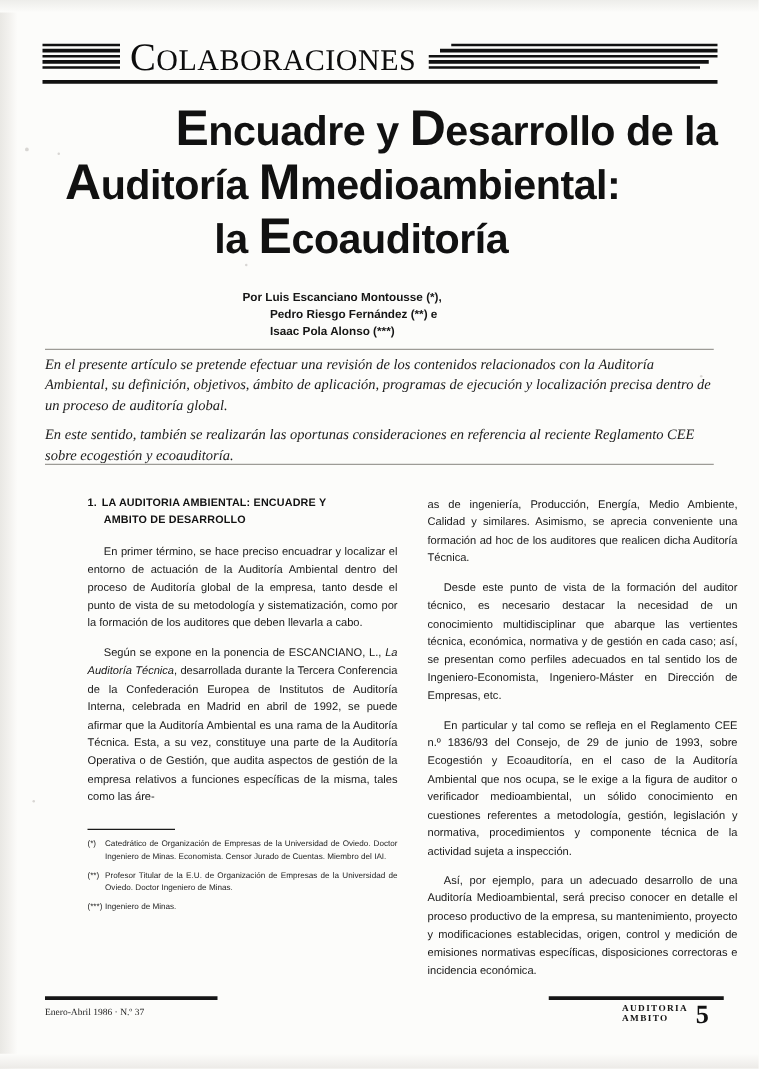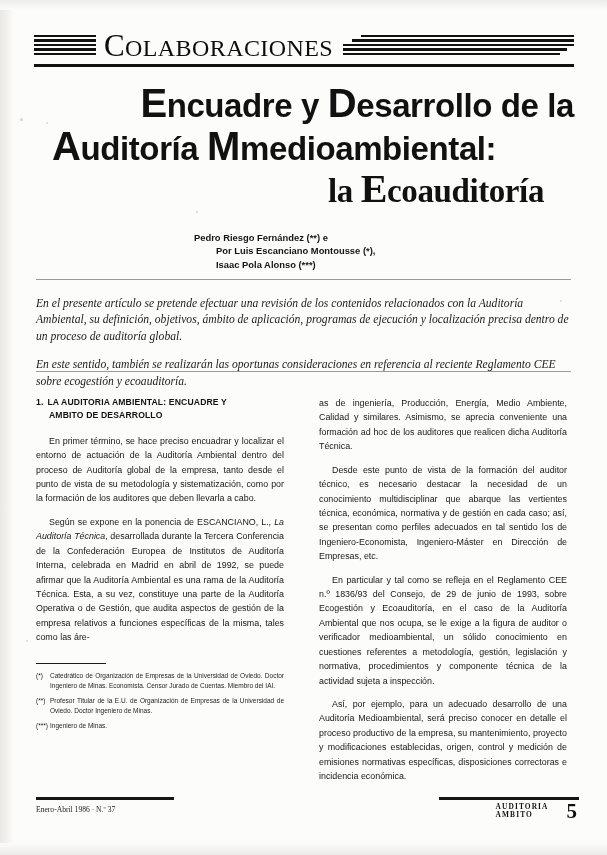--- a/index.html
+++ b/index.html
@@ -111,21 +111,21 @@
     text-align: center;
     font-weight: bold;
     line-height: 1.07;
     letter-spacing: -0.4px;
     color: #111;
   }
   .title-line { font-size: 33px; white-space: nowrap; }
   .title-line .cap { font-size: 40px; }
   .title-line.l1 { text-align: right; padding-left: 18px; }
   .title-line.l2 { text-align: left; padding-left: 18px; }
-  .title-line.l3 { text-align: right; padding-right: 30px; font-family: Liberation Serif, serif; }
+  .title-line.l3 { text-align: center; padding-right: 30px; }
 
   
   .byline {
     position: absolute;
     left: 160px; top: 231px;
     width: 300px;
     font-size: 9.4px;
     font-weight: bold;
     line-height: 1.42;
     color: #151515;
@@ -149,29 +149,30 @@
     position: absolute;
     left: 2px; top: 284px;
     width: 537px;
     font-family: "Liberation Serif", serif;
     font-style: italic;
     font-size: 11.6px;
     line-height: 1.42;
     color: #1b1b1b;
     text-align: left;
   }
-  .abstract p { margin: 12px 0 7px 0; }
+  .abstract p { margin: 0 0 7px 0; }
 
   
   .columns {
     position: absolute;
-    left: 2px; top: 396px;
+    left: 16px; top: 396px;
     width: 540px;
     display: flex;
-    gap: 35px;
+    gap: 24px;
+    justify-content: flex-end;
   }
   .col { width: 248px; }
 
   .sec-head {
     font-size: 8.6px;
     font-weight: bold;
     line-height: 1.5;
     letter-spacing: .15px;
     margin: 0 0 12px 0;
     color: #121212;
@@ -230,24 +231,24 @@
     white-space: nowrap;
   }
   .footer-rule-right {
     position: absolute;
     right: 0px; top: 797px;
     width: 140px; height: 2.6px;
     background: #161616;
   }
   .footer-right {
     position: absolute;
-    right: 2px; top: 802px;
+    right: 12px; top: 802px;
     display: flex;
     align-items: center;
-    gap: 18px;
+    gap: 6px;
   }
   .brand {
     font-family: "Liberation Serif", serif;
     font-weight: bold;
     font-size: 7.4px;
     line-height: 1.12;
     letter-spacing: 1.1px;
     text-align: left;
     color: #131313;
   }
@@ -296,22 +297,22 @@
       <div class="banner-rule"></div>
     </div>
 
     <div class="title-block">
       <div class="title-line l1"><span class="cap">E</span><span>ncuadre y </span><span class="cap">D</span><span>esarrollo de la</span></div>
       <div class="title-line l2"><span class="cap">A</span><span>uditoría </span><span class="cap">M</span><span>medioambiental:</span></div>
       <div class="title-line l3"><span>la </span><span class="cap">E</span><span>coauditoría</span></div>
     </div>
 
     <div class="byline">
+      <div>Por Luis Escanciano Montousse (*),</div>
       <div>Pedro Riesgo Fernández (**) e</div>
-      <div>Por Luis Escanciano Montousse (*),</div>
       <div>Isaac Pola Alonso (***)</div>
     </div>
 
     <div class="abstract-rule-top"></div>
     <div class="abstract">
       <p>En el presente artículo se pretende efectuar una revisión de los contenidos relacionados con la Auditoría Ambiental, su definición, objetivos, ámbito de aplicación, programas de ejecución y localización precisa dentro de un proceso de auditoría global.</p>
       <p>En este sentido, también se realizarán las oportunas consideraciones en referencia al reciente Reglamento CEE sobre ecogestión y ecoauditoría.</p>
     </div>
     <div class="abstract-rule-bottom"></div>
 

